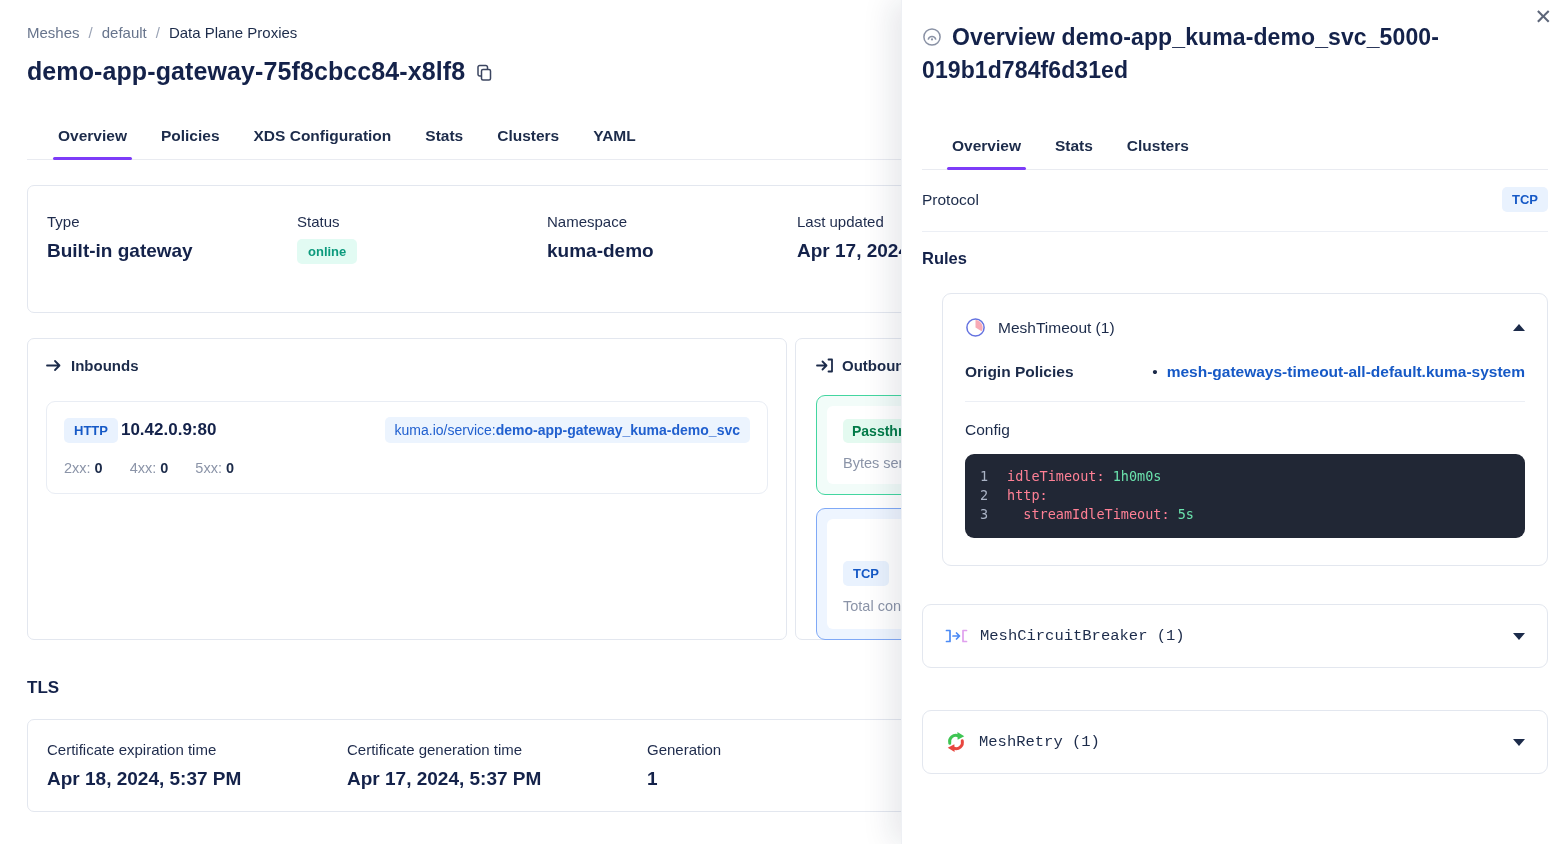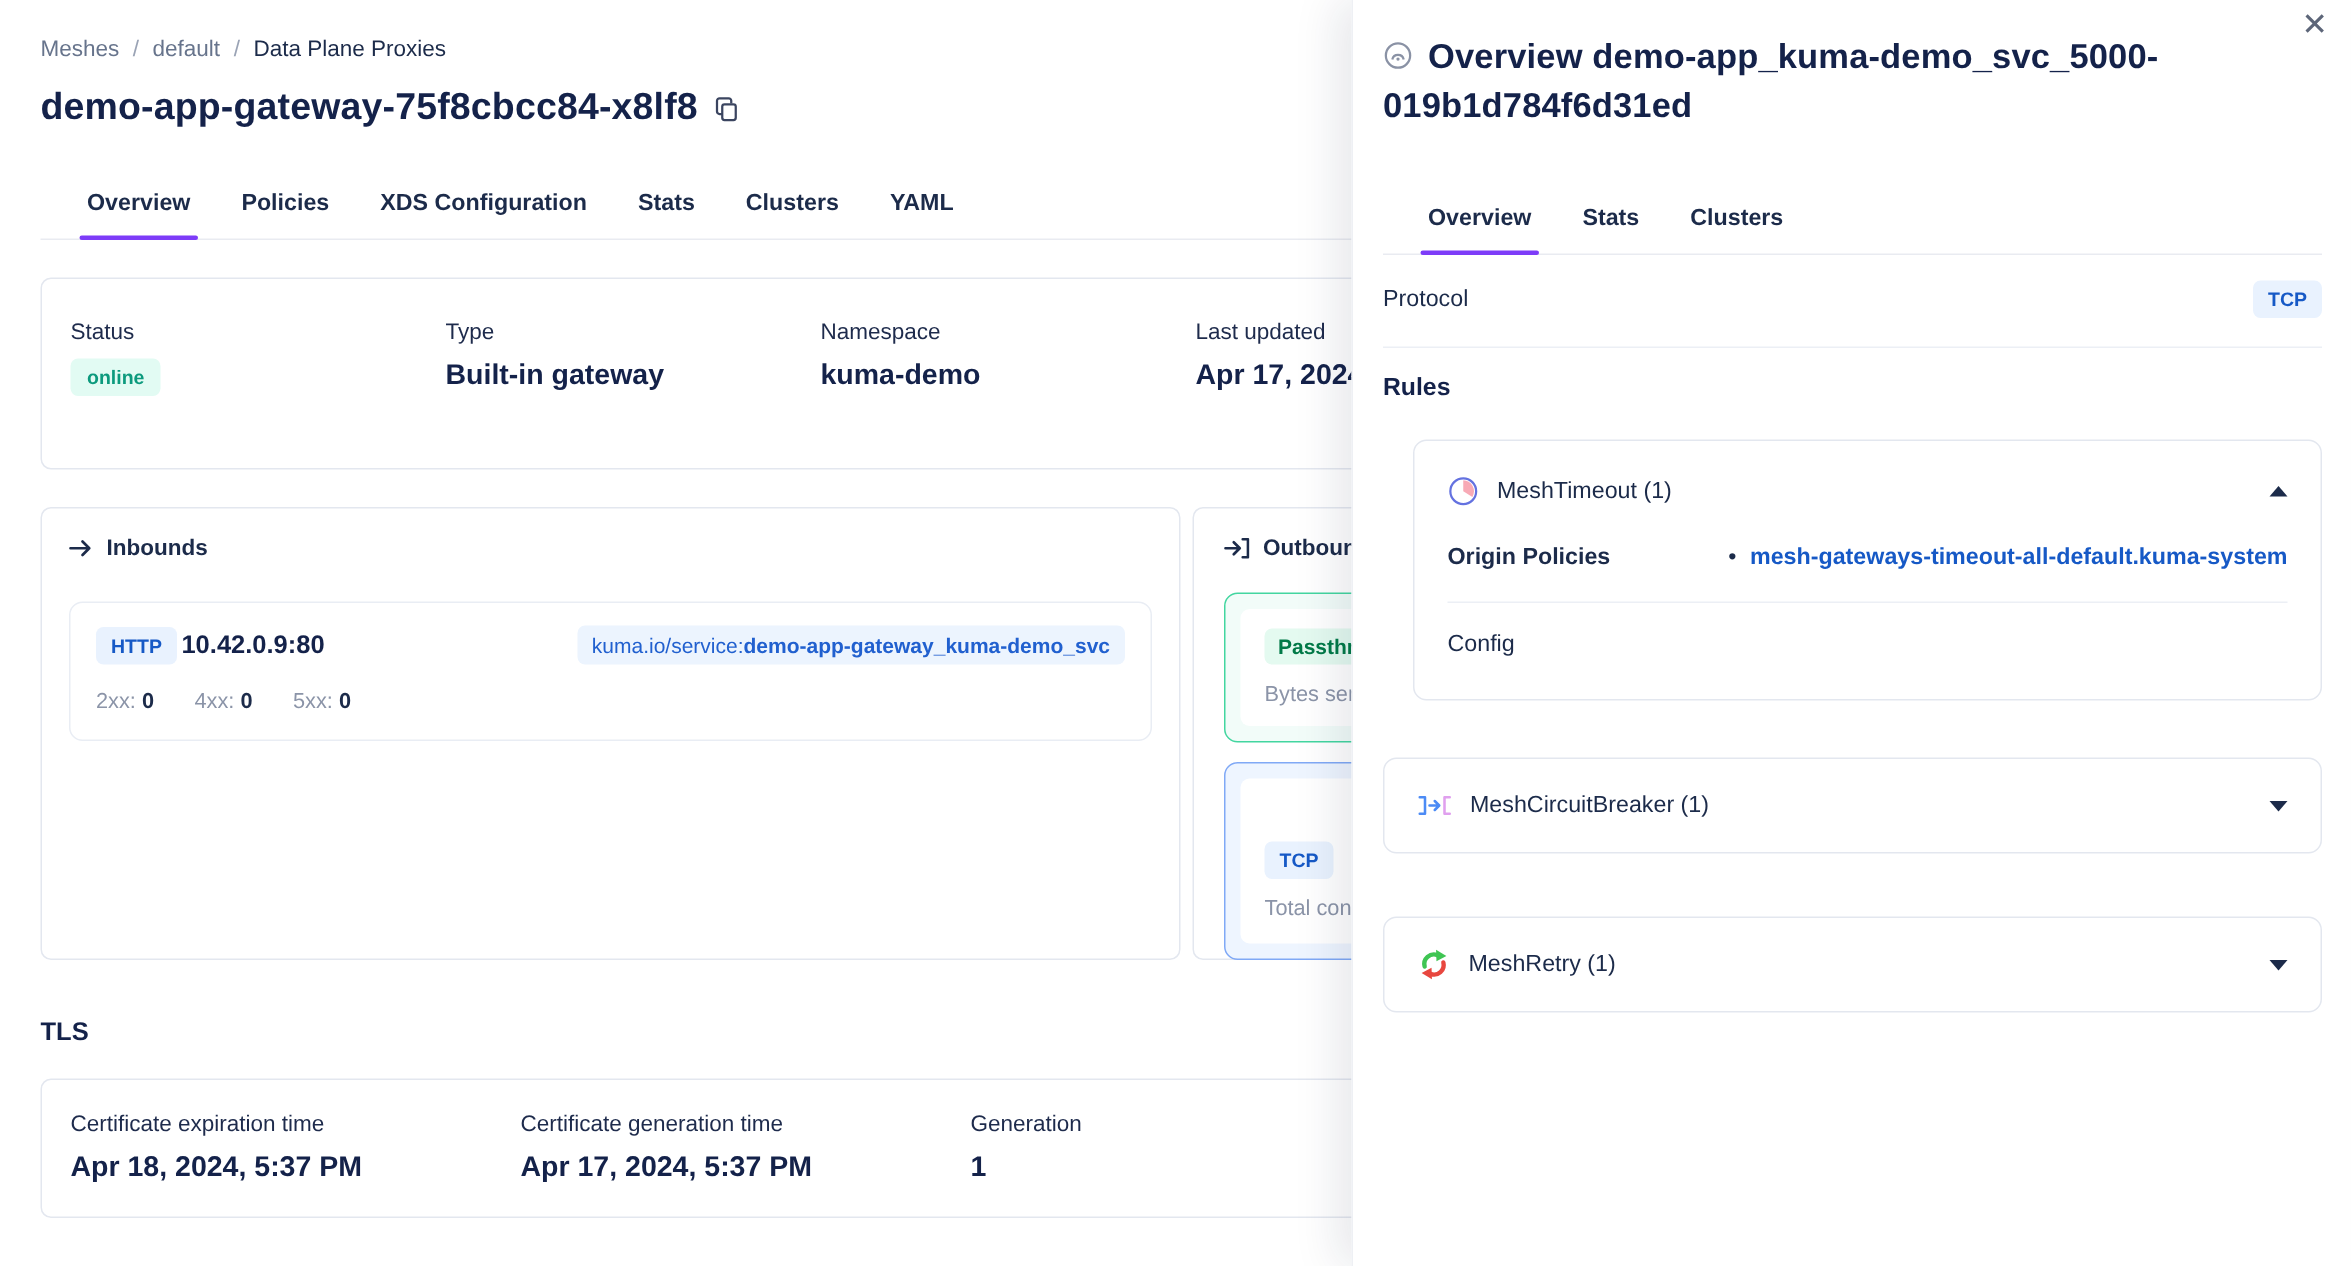--- a/index.html
+++ b/index.html
@@ -91,21 +91,21 @@
   .code-block { margin-top:15px; background:#212735; border-radius:9px; padding:13px 14px 14px 15px;
                 font-family:"DejaVu Sans Mono","Liberation Mono",monospace; font-size:13.5px; line-height:19px; }
   .code-line { white-space:pre; }
   .ln { color:#aab3c5; display:inline-block; width:14px; margin-right:13px; }
   .ck { color:#ff8095; }
   .cv { color:#6be3ad; }
 
   .rule-card.collapsed { height:64px; padding:0 22px; display:flex; align-items:center; }
   .rule-card.cb { margin-top:38px; }
   .rule-card.retry { margin-top:42px; }
-  .rule-card.collapsed .rule-head { width:100%; }
+  .rule-card.collapsed .rule-head { width:100%;font-family:Liberation Mono, monospace; }
 </style>
 </head>
 <body>
 
 <div class="app">
 
   <div class="main">
     <div class="main-inner">
 
       <div class="breadcrumb">
@@ -130,26 +130,26 @@
         <div class="tab active">Overview</div>
         <div class="tab">Policies</div>
         <div class="tab">XDS Configuration</div>
         <div class="tab">Stats</div>
         <div class="tab">Clusters</div>
         <div class="tab">YAML</div>
       </div>
 
       <div class="card status-card">
         <div class="field">
+          <div class="f-label">Type</div>
+          <div class="f-value">Built-in gateway</div>
+        </div>
+        <div class="field">
           <div class="f-label">Status</div>
           <span class="badge-online">online</span>
-        </div>
-        <div class="field">
-          <div class="f-label">Type</div>
-          <div class="f-value">Built-in gateway</div>
         </div>
         <div class="field">
           <div class="f-label">Namespace</div>
           <div class="f-value">kuma-demo</div>
         </div>
         <div class="field">
           <div class="f-label">Last updated</div>
           <div class="f-value" style="white-space:nowrap;">Apr 17, 2024, 5:37 PM</div>
         </div>
       </div>
@@ -265,20 +265,25 @@
         <div class="origin-row">
           <span class="origin-label">Origin Policies</span>
           <span class="origin-link-wrap">
             <span>•</span>
             <span class="origin-link">mesh-gateways-timeout-all-default.kuma-system</span>
           </span>
         </div>
 
         <div class="config-label">Config</div>
 
+        <div class="code-block">
+          <div class="code-line"><span class="ln">1</span><span></span><span class="ck">idleTimeout:</span><span class="cv"> 1h0m0s</span></div>
+          <div class="code-line"><span class="ln">2</span><span></span><span class="ck">http:</span><span class="cv"></span></div>
+          <div class="code-line"><span class="ln">3</span><span>  </span><span class="ck">streamIdleTimeout:</span><span class="cv"> 5s</span></div>
+        </div>
       </div>
 
       <div class="rule-card collapsed cb">
         <div class="rule-head">
           <span style="display:inline-flex;">
             <svg width="23" height="18" viewBox="0 0 23 18" fill="none">
               <path d="M1.5 3.5h3.5v11H1.5" stroke="#4c8bf5" stroke-width="1.7" stroke-linecap="round" stroke-linejoin="round"></path>
               <path d="M8 9h6M11.5 6l3 3-3 3" stroke="#4c8bf5" stroke-width="1.7" stroke-linecap="round" stroke-linejoin="round"></path>
               <path d="M21.5 3.5H18v11h3.5" stroke="#e0a0ee" stroke-width="1.7" stroke-linecap="round" stroke-linejoin="round"></path>
             </svg>

